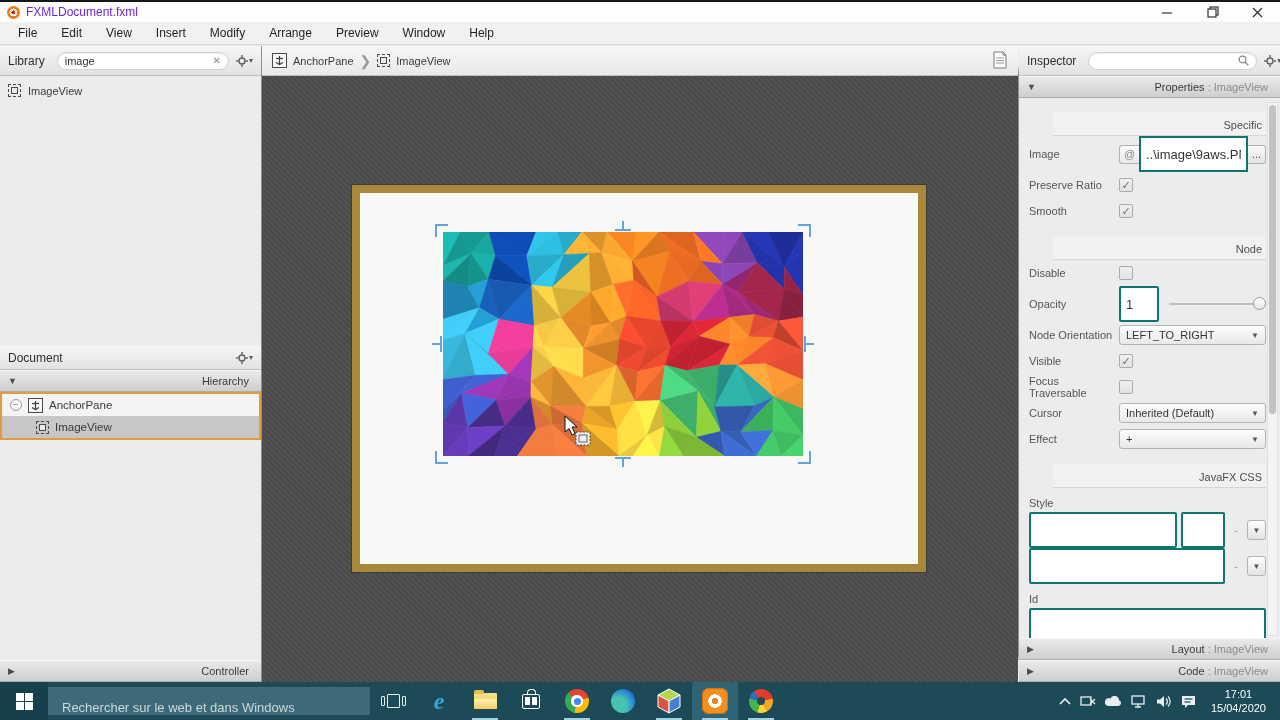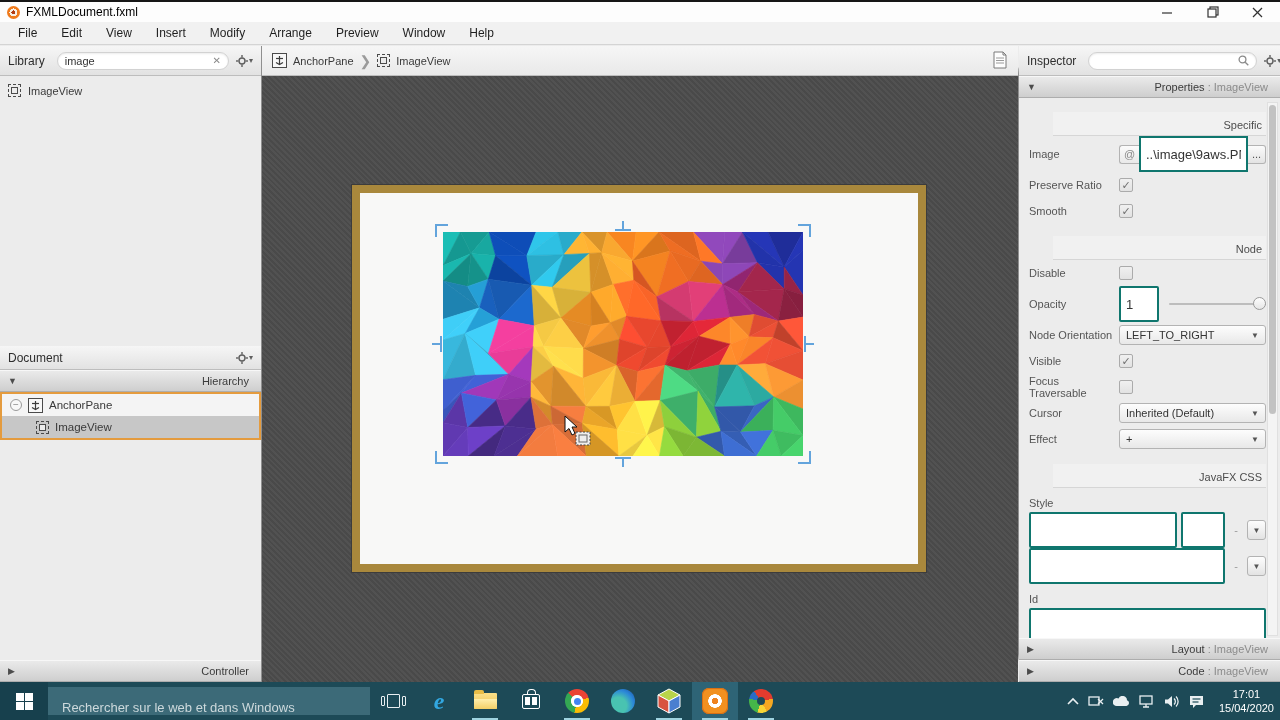--- a/index.html
+++ b/index.html
@@ -5,21 +5,21 @@
   * { margin:0; padding:0; box-sizing:border-box; }
   html,body { width:1280px; height:720px; overflow:hidden; }
   body { font-family:"Liberation Sans", sans-serif; font-size:11px; color:#3c3c3c; background:#ececec; }
   #screen { position:relative; width:1280px; height:720px; background:#ececec; overflow:hidden; }
 
   
   .titlebar { position:absolute; top:0; left:0; right:0; height:22px; background:#fdfdfd;
     border-top:2px solid #161616; display:flex; align-items:center; padding-left:7px; }
   .app-logo { width:13px; height:13px; border-radius:50%;
     background:radial-gradient(circle at 50% 50%, #b33c12 0 2px, #f6f0e6 2px 4px, #ef7a1c 4px 7px, #e85c14 7px 100%); margin-right:6px; }
-  .win-title { font-size:12px; color:#000000; }
+  .win-title { font-size:12px; color:#6d28d9; }
   .win-controls { margin-left:auto; display:flex; height:100%; }
   .win-btn { width:45px; height:100%; display:flex; align-items:center; justify-content:center; }
   .win-btn svg { stroke:#333; stroke-width:1.2; fill:none; }
 
   
   .menubar { position:absolute; top:22px; left:0; right:0; height:23px; background:#f1f1f1;
     border-bottom:1px solid #d4d4d4; display:flex; align-items:center; padding-left:6px; }
   .menu-item { padding:3px 12px; color:#1f1f1f; font-size:12px; }
 
   
@@ -160,21 +160,21 @@
   .chrome-icon::before { content:""; position:absolute; inset:8.5px; border-radius:50%; background:#4285f4; z-index:1; }
   .edgec-icon { width:24px; height:24px; border-radius:50%;
     background:radial-gradient(circle at 30% 70%, #49c3b1 0 35%, #2b88d8 65%, #1b4a9e 100%); }
   .sb-icon { width:26px; height:26px; border-radius:7px;
     background:radial-gradient(circle at 50% 50%, #ef831f 0 3px, #ffffff 3.5px 6.5px, #f1901f 7px 100%);
     box-shadow:inset 0 0 0 1px #d86f15; }
   .ring-icon { width:24px; height:24px; border-radius:50%;
     background:conic-gradient(#e23b2e 0 22%, #f6a821 22% 42%, #f8d636 42% 55%, #45b649 55% 78%, #2b6cc4 78% 90%, #e23b2e 90% 100%); position:relative; }
   .ring-icon::after { content:""; position:absolute; inset:8px; border-radius:50%; background:#1d4a57; }
   .tb-spacer { flex:1; }
-  .tray { display:flex; align-items:center; gap:9px; }
+  .tray { display:flex; align-items:center; gap:9px; padding-right:8px; }
   .tray svg { display:block; }
   .clock { color:#fff; text-align:center; line-height:1.3; font-size:11px; padding:0 6px; }
 
   .tv-icon { display:flex; align-items:center; gap:2px; }
   .tv-icon i { display:block; border:1.5px solid #e9eff1; border-radius:1px; }
   .tv-side { width:4px; height:10px; }
   .tv-main { width:13px; height:14px; }
 </style>
 </head>
 <body>

